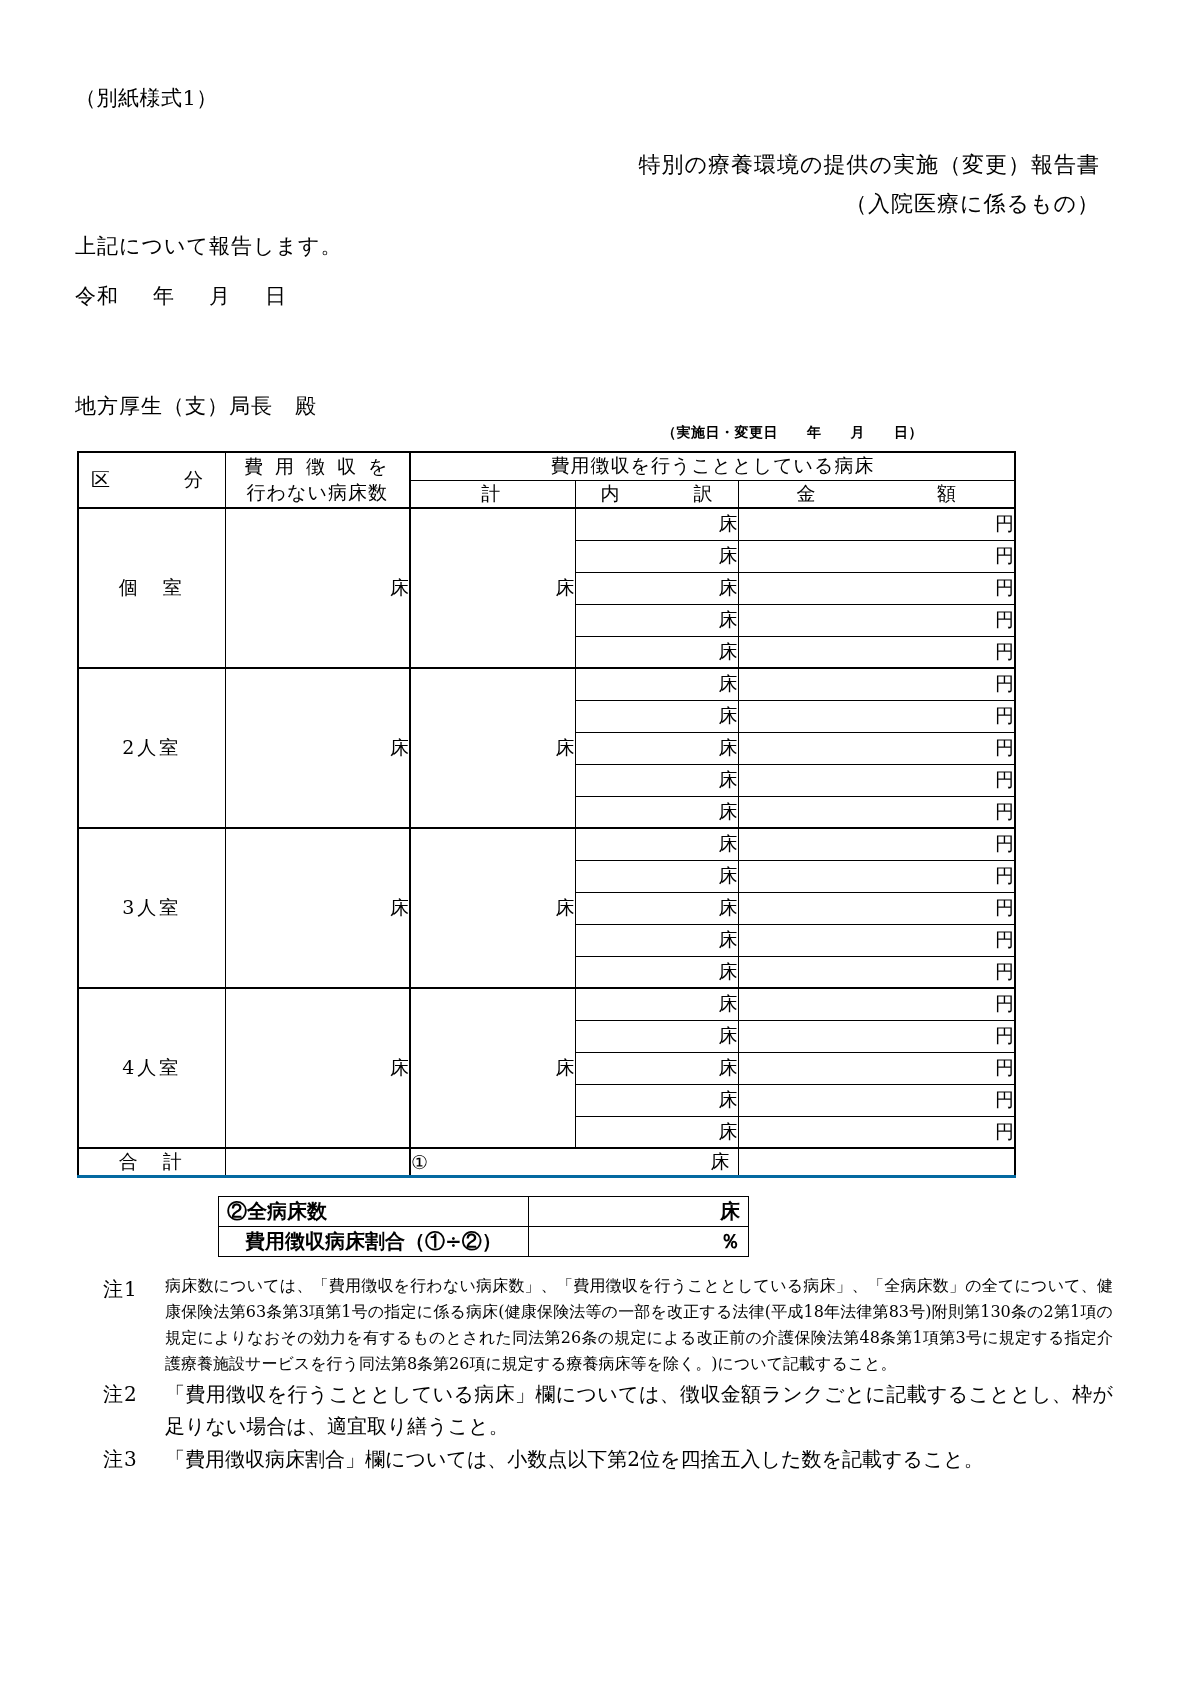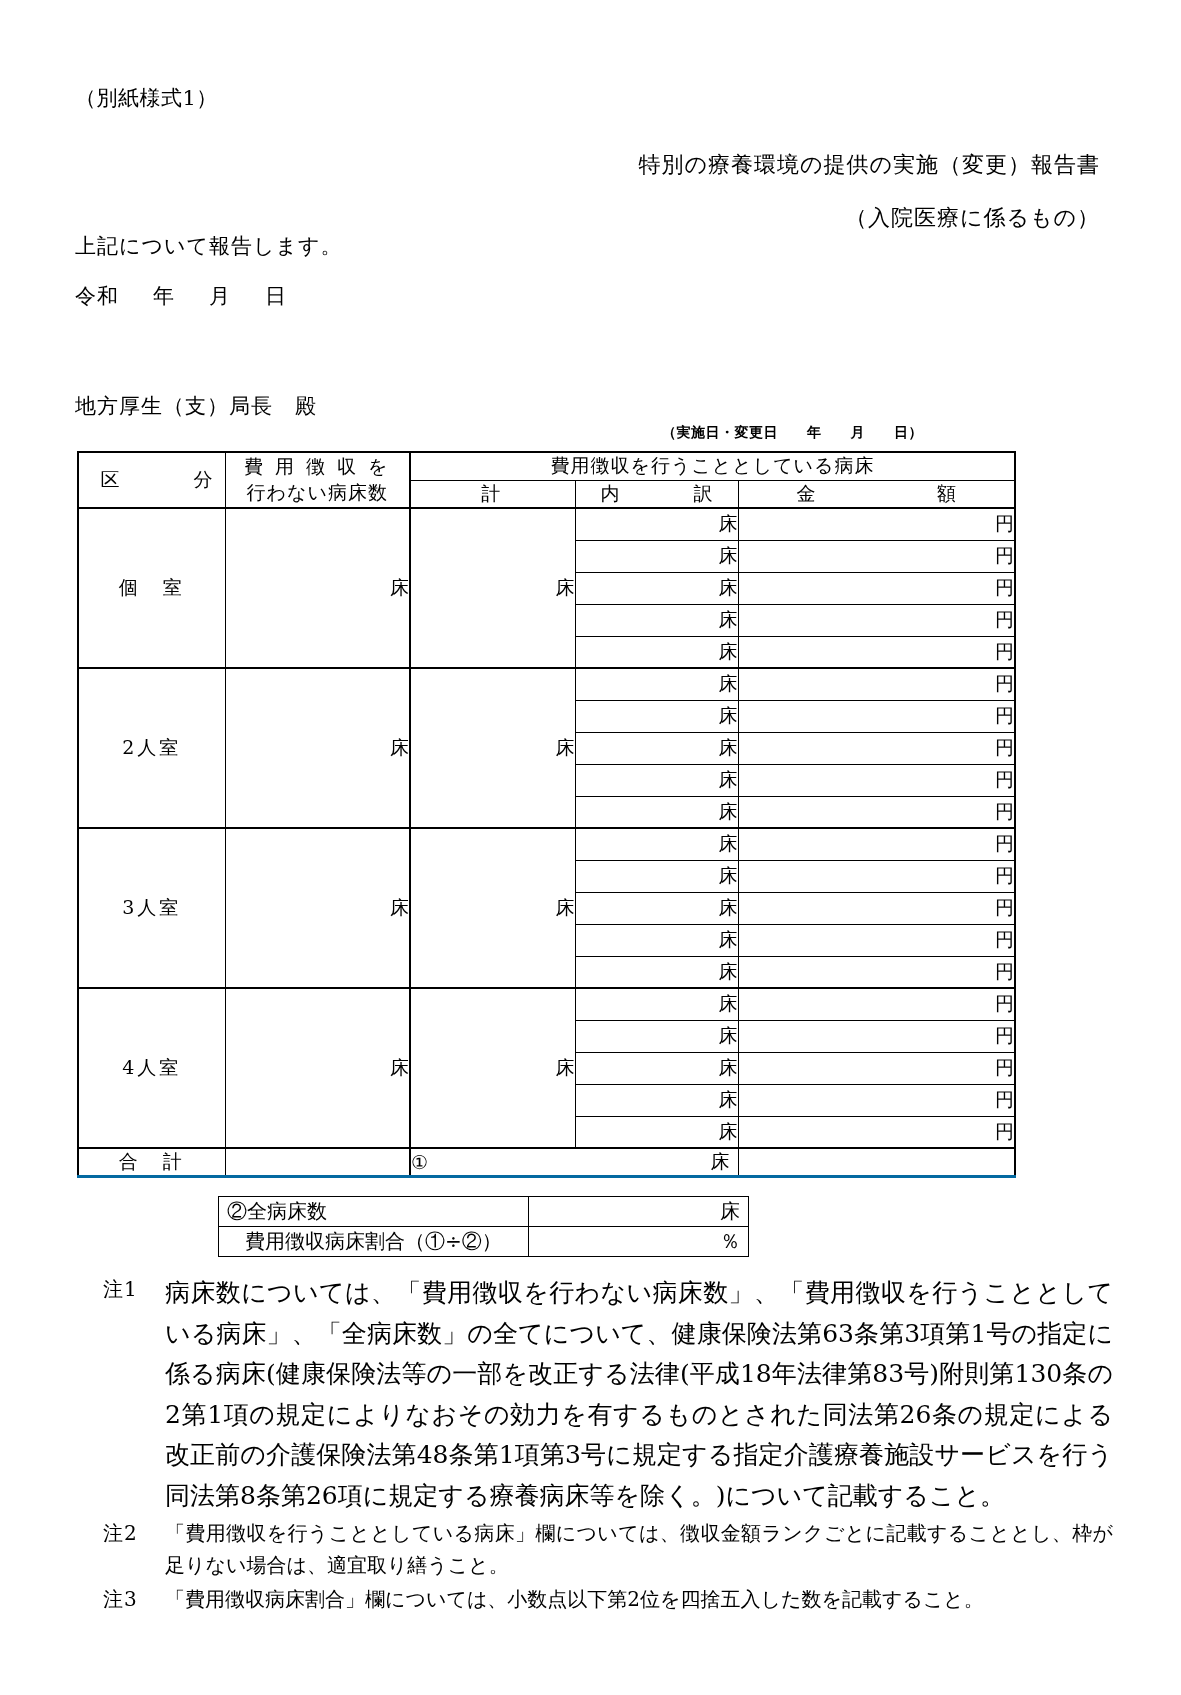--- a/index.html
+++ b/index.html
@@ -40,21 +40,21 @@
   }
   .title-main {
     font-size: 22px;
     letter-spacing: 1px;
     line-height: 1.5;
   }
   .title-sub {
     font-size: 22px;
     letter-spacing: 1px;
     line-height: 1.5;
-    margin-top: 20px;
+    margin-top: 6px;
   }
 
   .report-line {
     position: absolute;
     left: 75px;
     top: 232px;
     font-size: 21px;
     letter-spacing: 1px;
   }
   .date-line {
@@ -118,21 +118,21 @@
     letter-spacing: 4px;
   }
   .th-c.tight { letter-spacing: 1px; }
   .th-two {
     text-align: center;
     line-height: 1.35;
     padding: 3px 0 4px 0;
     letter-spacing: 3px;
   }
   .hdr-kubun {
-    text-align: right;
+    text-align: left;
     letter-spacing: 12px;
     text-indent: 12px;
   }
   .hdr-uchiwake { letter-spacing: 12px; text-indent: 12px; margin-left: 30px; }
   .kingaku-inner {
     display: flex;
     justify-content: space-between;
     padding: 0 58px;
   }
   .grp-label {
@@ -155,20 +155,21 @@
   .thick-right { border-right: 2px solid #000 !important; }
 
   
   .summary-table {
     position: absolute;
     left: 218px;
     top: 1196px;
     width: 530px;
     border-collapse: collapse;
     table-layout: fixed;
+    font-weight: bold;
   }
   .summary-table td {
     border: 1px solid #000;
     font-size: 20px;
     height: 30px;
     padding: 0 8px;
     vertical-align: middle;
   }
   .sum-label { text-align: left; }
   .sum-label2 { text-align: center; }
@@ -191,21 +192,21 @@
   }
   .note-tag {
     flex: 0 0 auto;
     width: 62px;
     letter-spacing: 1px;
   }
   .note-body {
     flex: 1 1 auto;
     text-align: justify;
   }
-  .note-small { font-size: 25px; }
+  .note-small { font-size: 16px; }
 </style>
 </head>
 <body>
 
 <div class="page">
 
   <div class="form-no">（別紙様式1）</div>
 
   <div class="title-block">
     <div class="title-main">特別の療養環境の提供の実施（変更）報告書</div>

